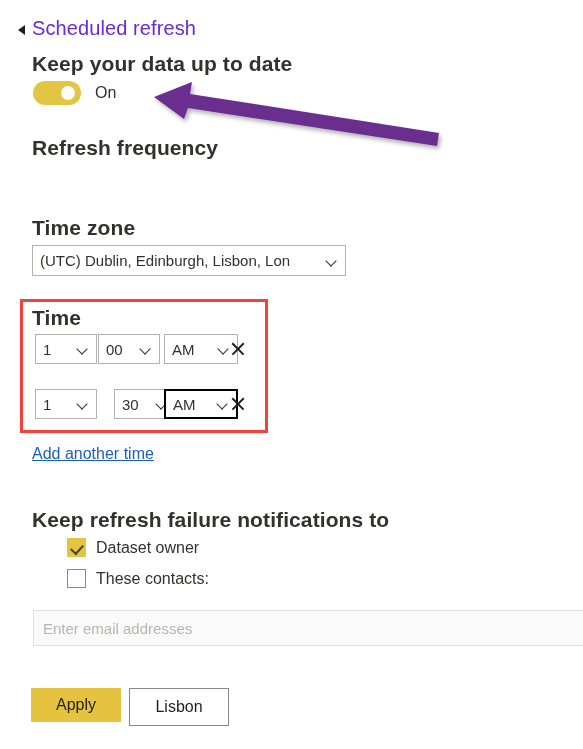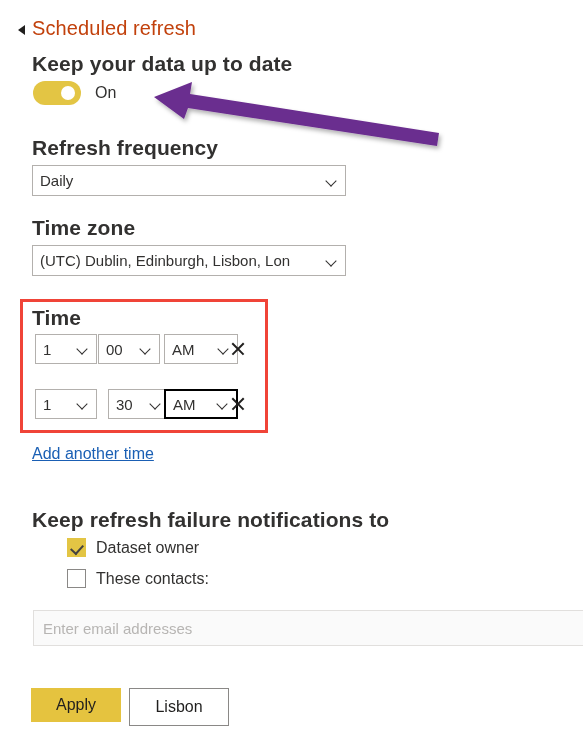--- a/index.html
+++ b/index.html
@@ -20,21 +20,21 @@
 
   
   .section-header {
     position: absolute;
     left: 18px;
     top: 17px;
     display: flex;
     align-items: center;
     gap: 7px;
     font-size: 20px;
-    color: #c2410c;
+    color: #6d28d9;
     letter-spacing: 0.1px;
   }
   .collapse-triangle {
     width: 0; height: 0;
     border-top: 5px solid transparent;
     border-bottom: 5px solid transparent;
     border-right: 7px solid #201f1e;
     display: inline-block;
     position: relative;
     top: 1px;
@@ -134,21 +134,21 @@
   
   .sel-time-hour   { width: 62px; height: 30px; }
   .sel-time-minute { width: 62px; height: 30px; }
   .sel-time-ampm   { width: 74px; height: 30px; }
 
   .sel-r1-hour   { left: 35px;  top: 334px; }
   .sel-r1-minute { left: 98px;  top: 334px; }
   .sel-r1-ampm   { left: 164px; top: 334px; }
 
   .sel-r2-hour   { left: 35px;  top: 389px; }
-  .sel-r2-minute { left: 108px;  top: 389px; }
+  .sel-r2-minute { left: 114px;  top: 389px; }
   .sel-r2-ampm   { left: 164px; top: 389px; }
 
   .sel.focused {
     border: 2px solid #000000;
   }
 
   
   .remove-x {
     position: absolute;
     width: 20px;
@@ -306,24 +306,20 @@
   <div class="field-label label-keep">Keep your data up to date</div>
 
   <div class="toggle-row">
     <div class="toggle">
       <div class="toggle-knob"></div>
     </div>
     <span class="toggle-state">On</span>
   </div>
 
   <div class="field-label label-frequency">Refresh frequency</div>
-  <div class="sel sel-frequency">
-    <span class="sel-text">Daily</span>
-    <span class="chev"></span>
-  </div>
 
   <div class="field-label label-timezone">Time zone</div>
   <div class="sel sel-timezone">
     <span class="sel-text">(UTC) Dublin, Edinburgh, Lisbon, Lon</span>
     <span class="chev"></span>
   </div>
 
   <div class="field-label label-time">Time</div>
 
   <div class="sel sel-time-hour sel-r1-hour">

